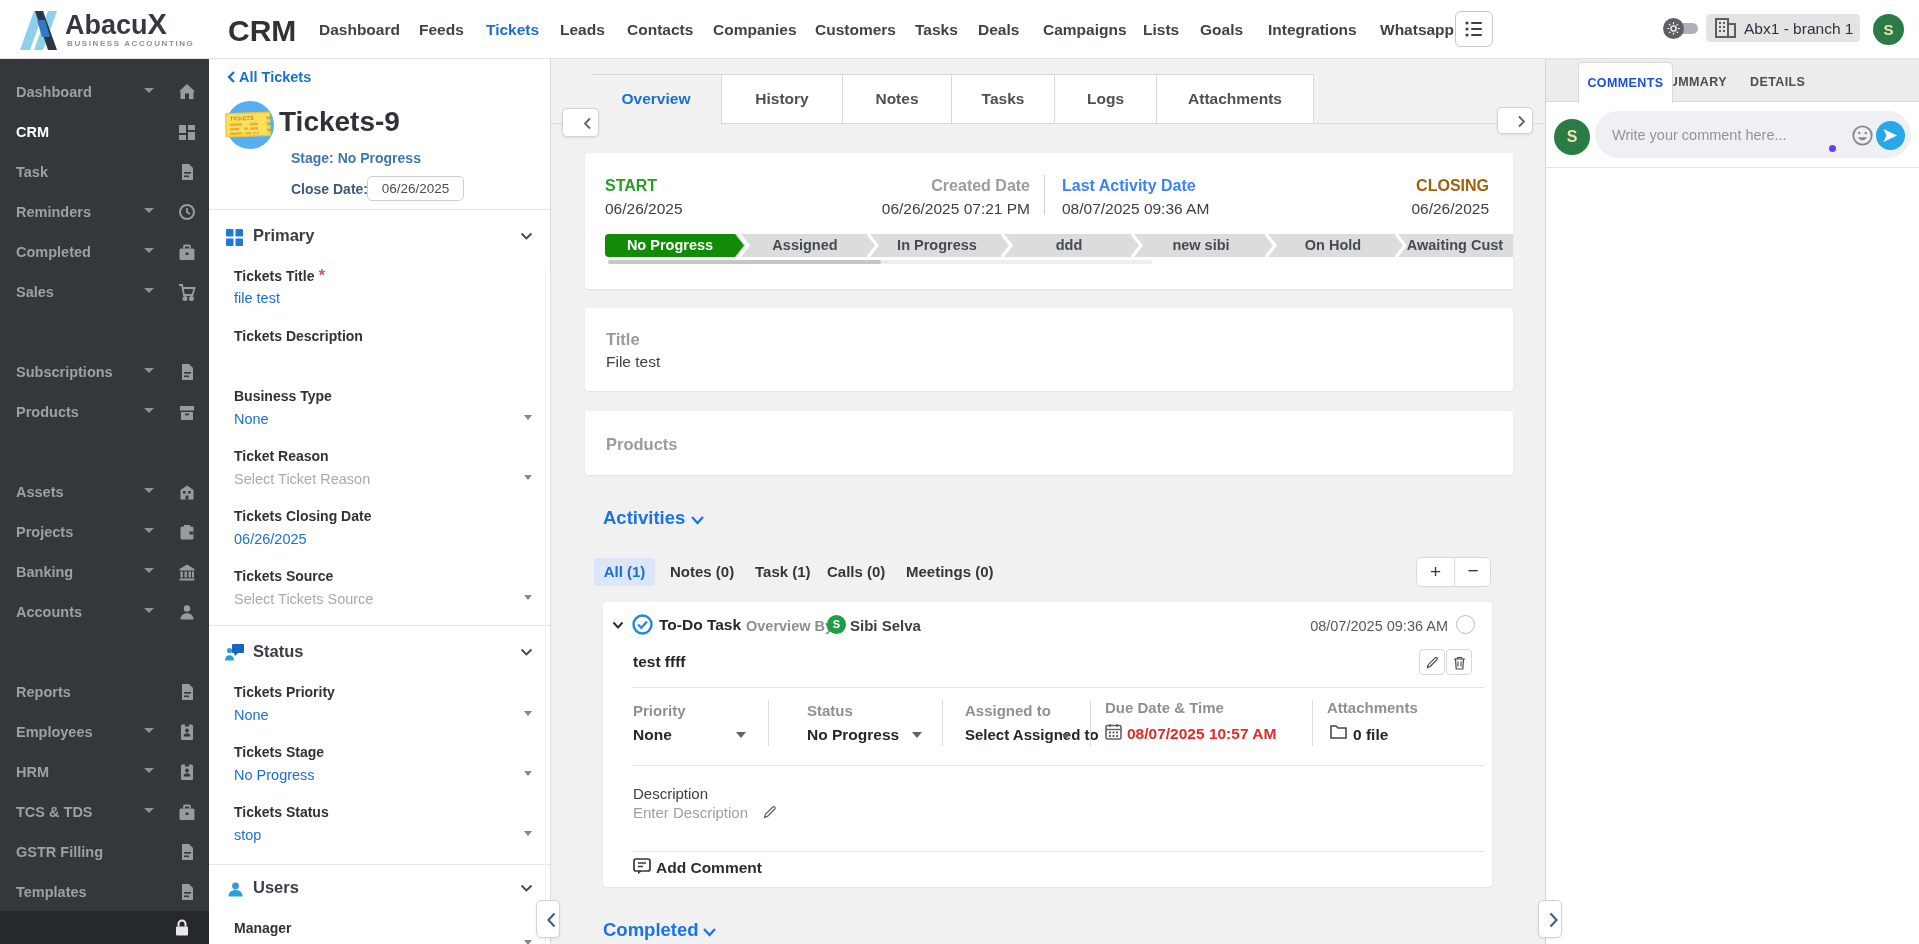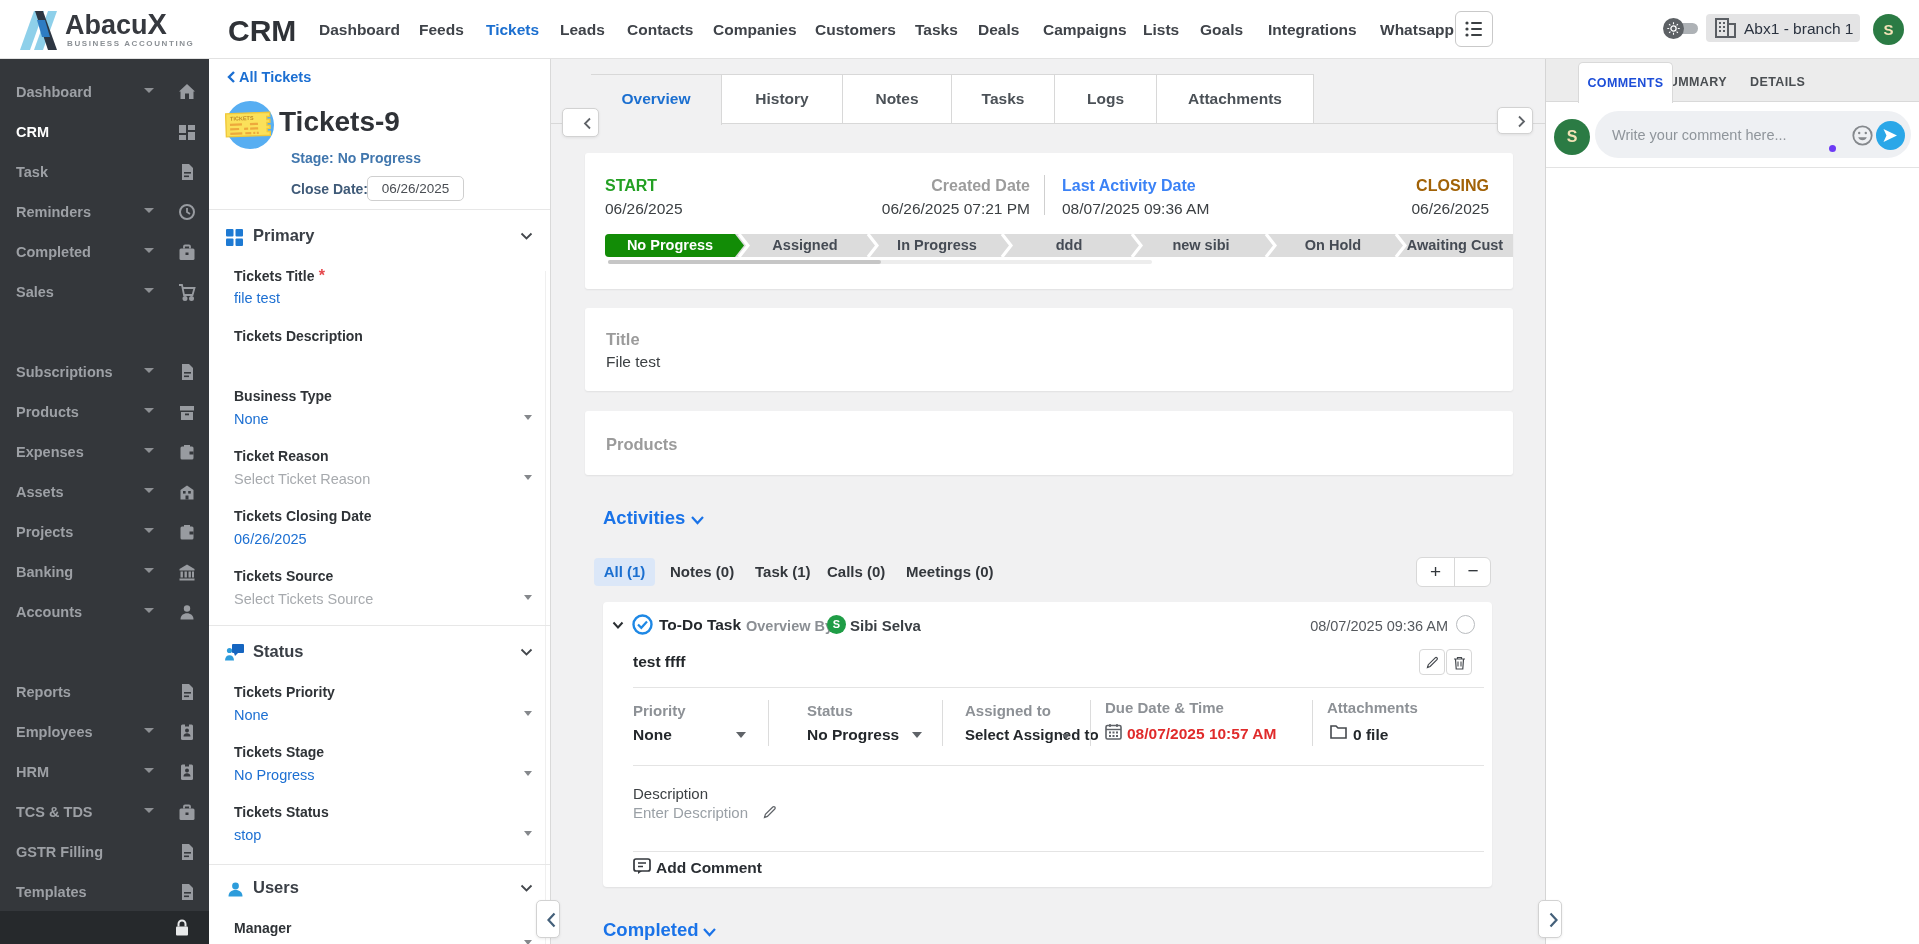--- a/index.html
+++ b/index.html
@@ -233,27 +233,20 @@
         <use href="#i-doc"></use>
       </svg>
     </div>
   <div class="srow" style="top:333px;">
       <span class="lbl">Products</span>
       <span class="car"></span>
       <svg width="20" height="20">
         <use href="#i-arch"></use>
       </svg>
     </div>
-  <div class="srow" style="top:373px;">
-      <span class="lbl">Expenses</span>
-      <span class="car"></span>
-      <svg width="20" height="20">
-        <use href="#i-wallet"></use>
-      </svg>
-    </div>
   <div class="srow" style="top:413px;">
       <span class="lbl">Assets</span>
       <span class="car"></span>
       <svg width="20" height="20">
         <use href="#i-bld"></use>
       </svg>
     </div>
   <div class="srow" style="top:453px;">
       <span class="lbl">Projects</span>
       <span class="car"></span>

